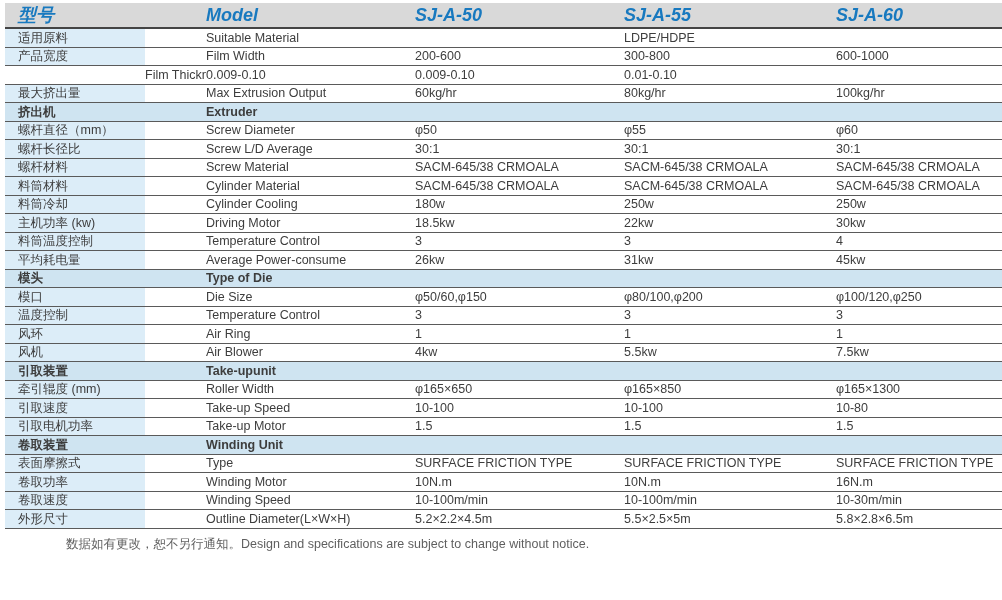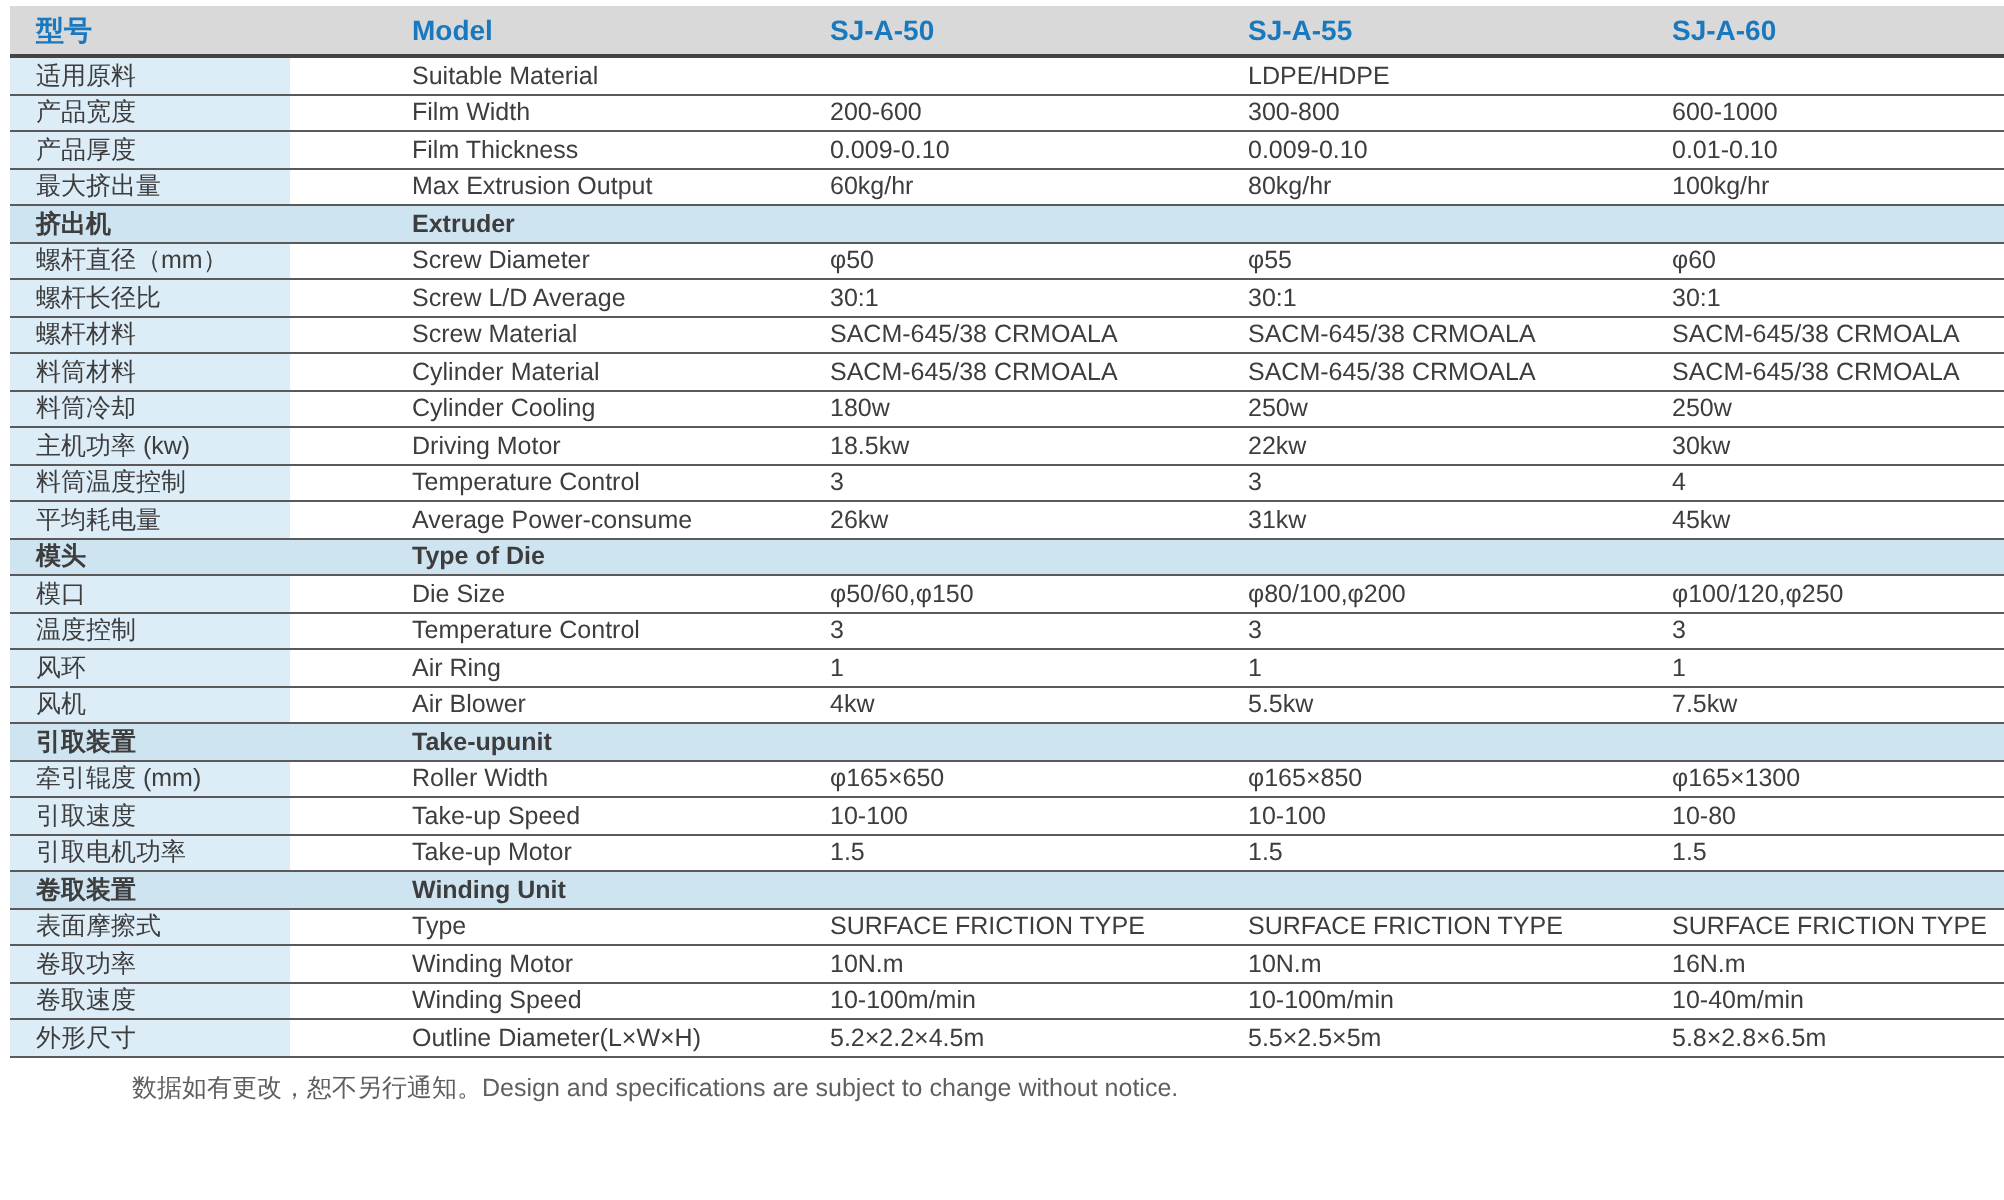--- a/index.html
+++ b/index.html
@@ -33,25 +33,26 @@
   }
   .thead {
     display: grid;
     grid-template-columns: 140px 61px 209px 209px 212px 1fr;
     align-items: center;
     height: 26px;
     background: var(--header-bg);
     border-bottom: 2px solid var(--line-strong);
   }
   .thead .cell {
-    font-size: 14px;
+    font-size: 18px;
     font-weight: bold;
     color: var(--accent-blue);
     white-space: nowrap;
     overflow: hidden;
+    font-style: italic;
   }
   .row {
     display: grid;
     grid-template-columns: 140px 61px 209px 209px 212px 1fr;
     align-items: stretch;
     height: 18.5px;
     border-bottom: 1px solid var(--line);
     background: #ffffff;
   }
   .row.section {
@@ -105,21 +106,20 @@
         </div>
         <div class="row">
           <div class="cell label">产品宽度</div>
           <div class="cell gap"></div>
           <div class="cell en">Film Width</div>
           <div class="cell val">200-600</div>
           <div class="cell val">300-800</div>
           <div class="cell val">600-1000</div>
         </div>
         <div class="row">
-          <div class="cell label">产品厚度</div>
           <div class="cell gap"></div>
           <div class="cell en">Film Thickness</div>
           <div class="cell val">0.009-0.10</div>
           <div class="cell val">0.009-0.10</div>
           <div class="cell val">0.01-0.10</div>
         </div>
         <div class="row">
           <div class="cell label">最大挤出量</div>
           <div class="cell gap"></div>
           <div class="cell en">Max Extrusion Output</div>
@@ -294,21 +294,21 @@
           <div class="cell val">10N.m</div>
           <div class="cell val">10N.m</div>
           <div class="cell val">16N.m</div>
         </div>
         <div class="row">
           <div class="cell label">卷取速度</div>
           <div class="cell gap"></div>
           <div class="cell en">Winding Speed</div>
           <div class="cell val">10-100m/min</div>
           <div class="cell val">10-100m/min</div>
-          <div class="cell val">10-40m/min</div>
+          <div class="cell val">10-30m/min</div>
         </div>
         <div class="row">
           <div class="cell label">外形尺寸</div>
           <div class="cell gap"></div>
           <div class="cell en">Outline Diameter(L×W×H)</div>
           <div class="cell val">5.2×2.2×4.5m</div>
           <div class="cell val">5.5×2.5×5m</div>
           <div class="cell val">5.8×2.8×6.5m</div>
         </div>
       </div>

